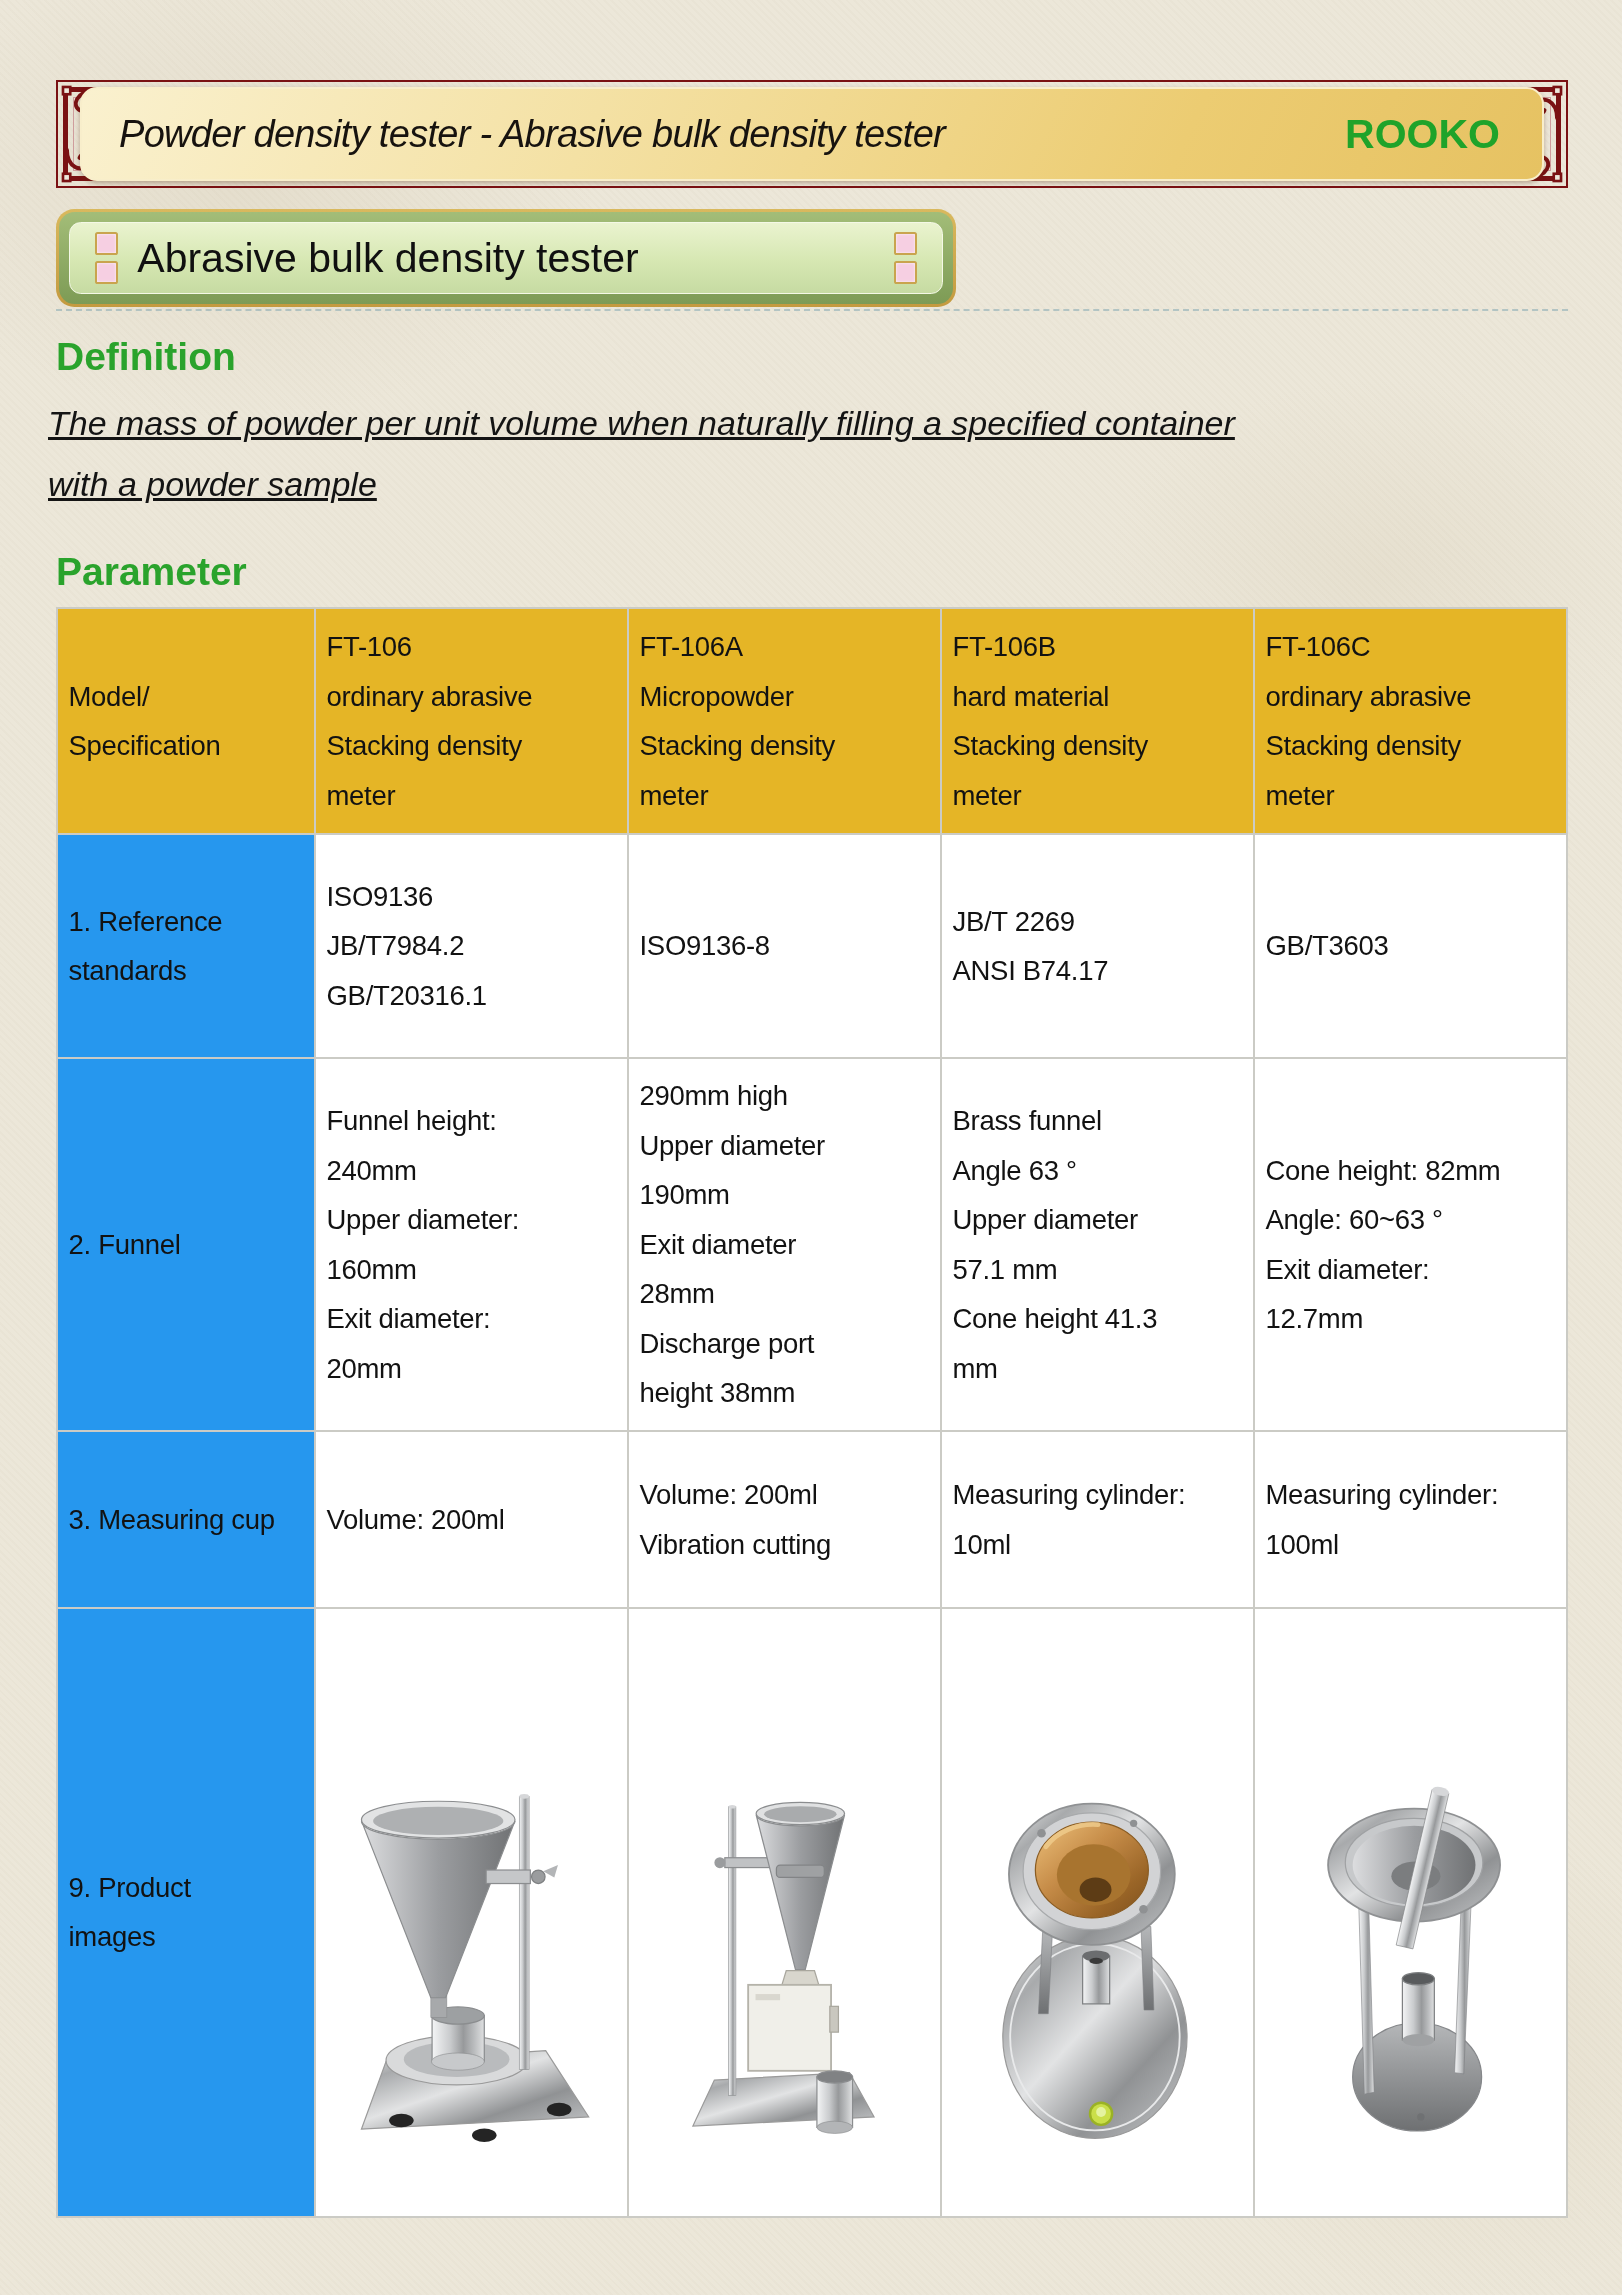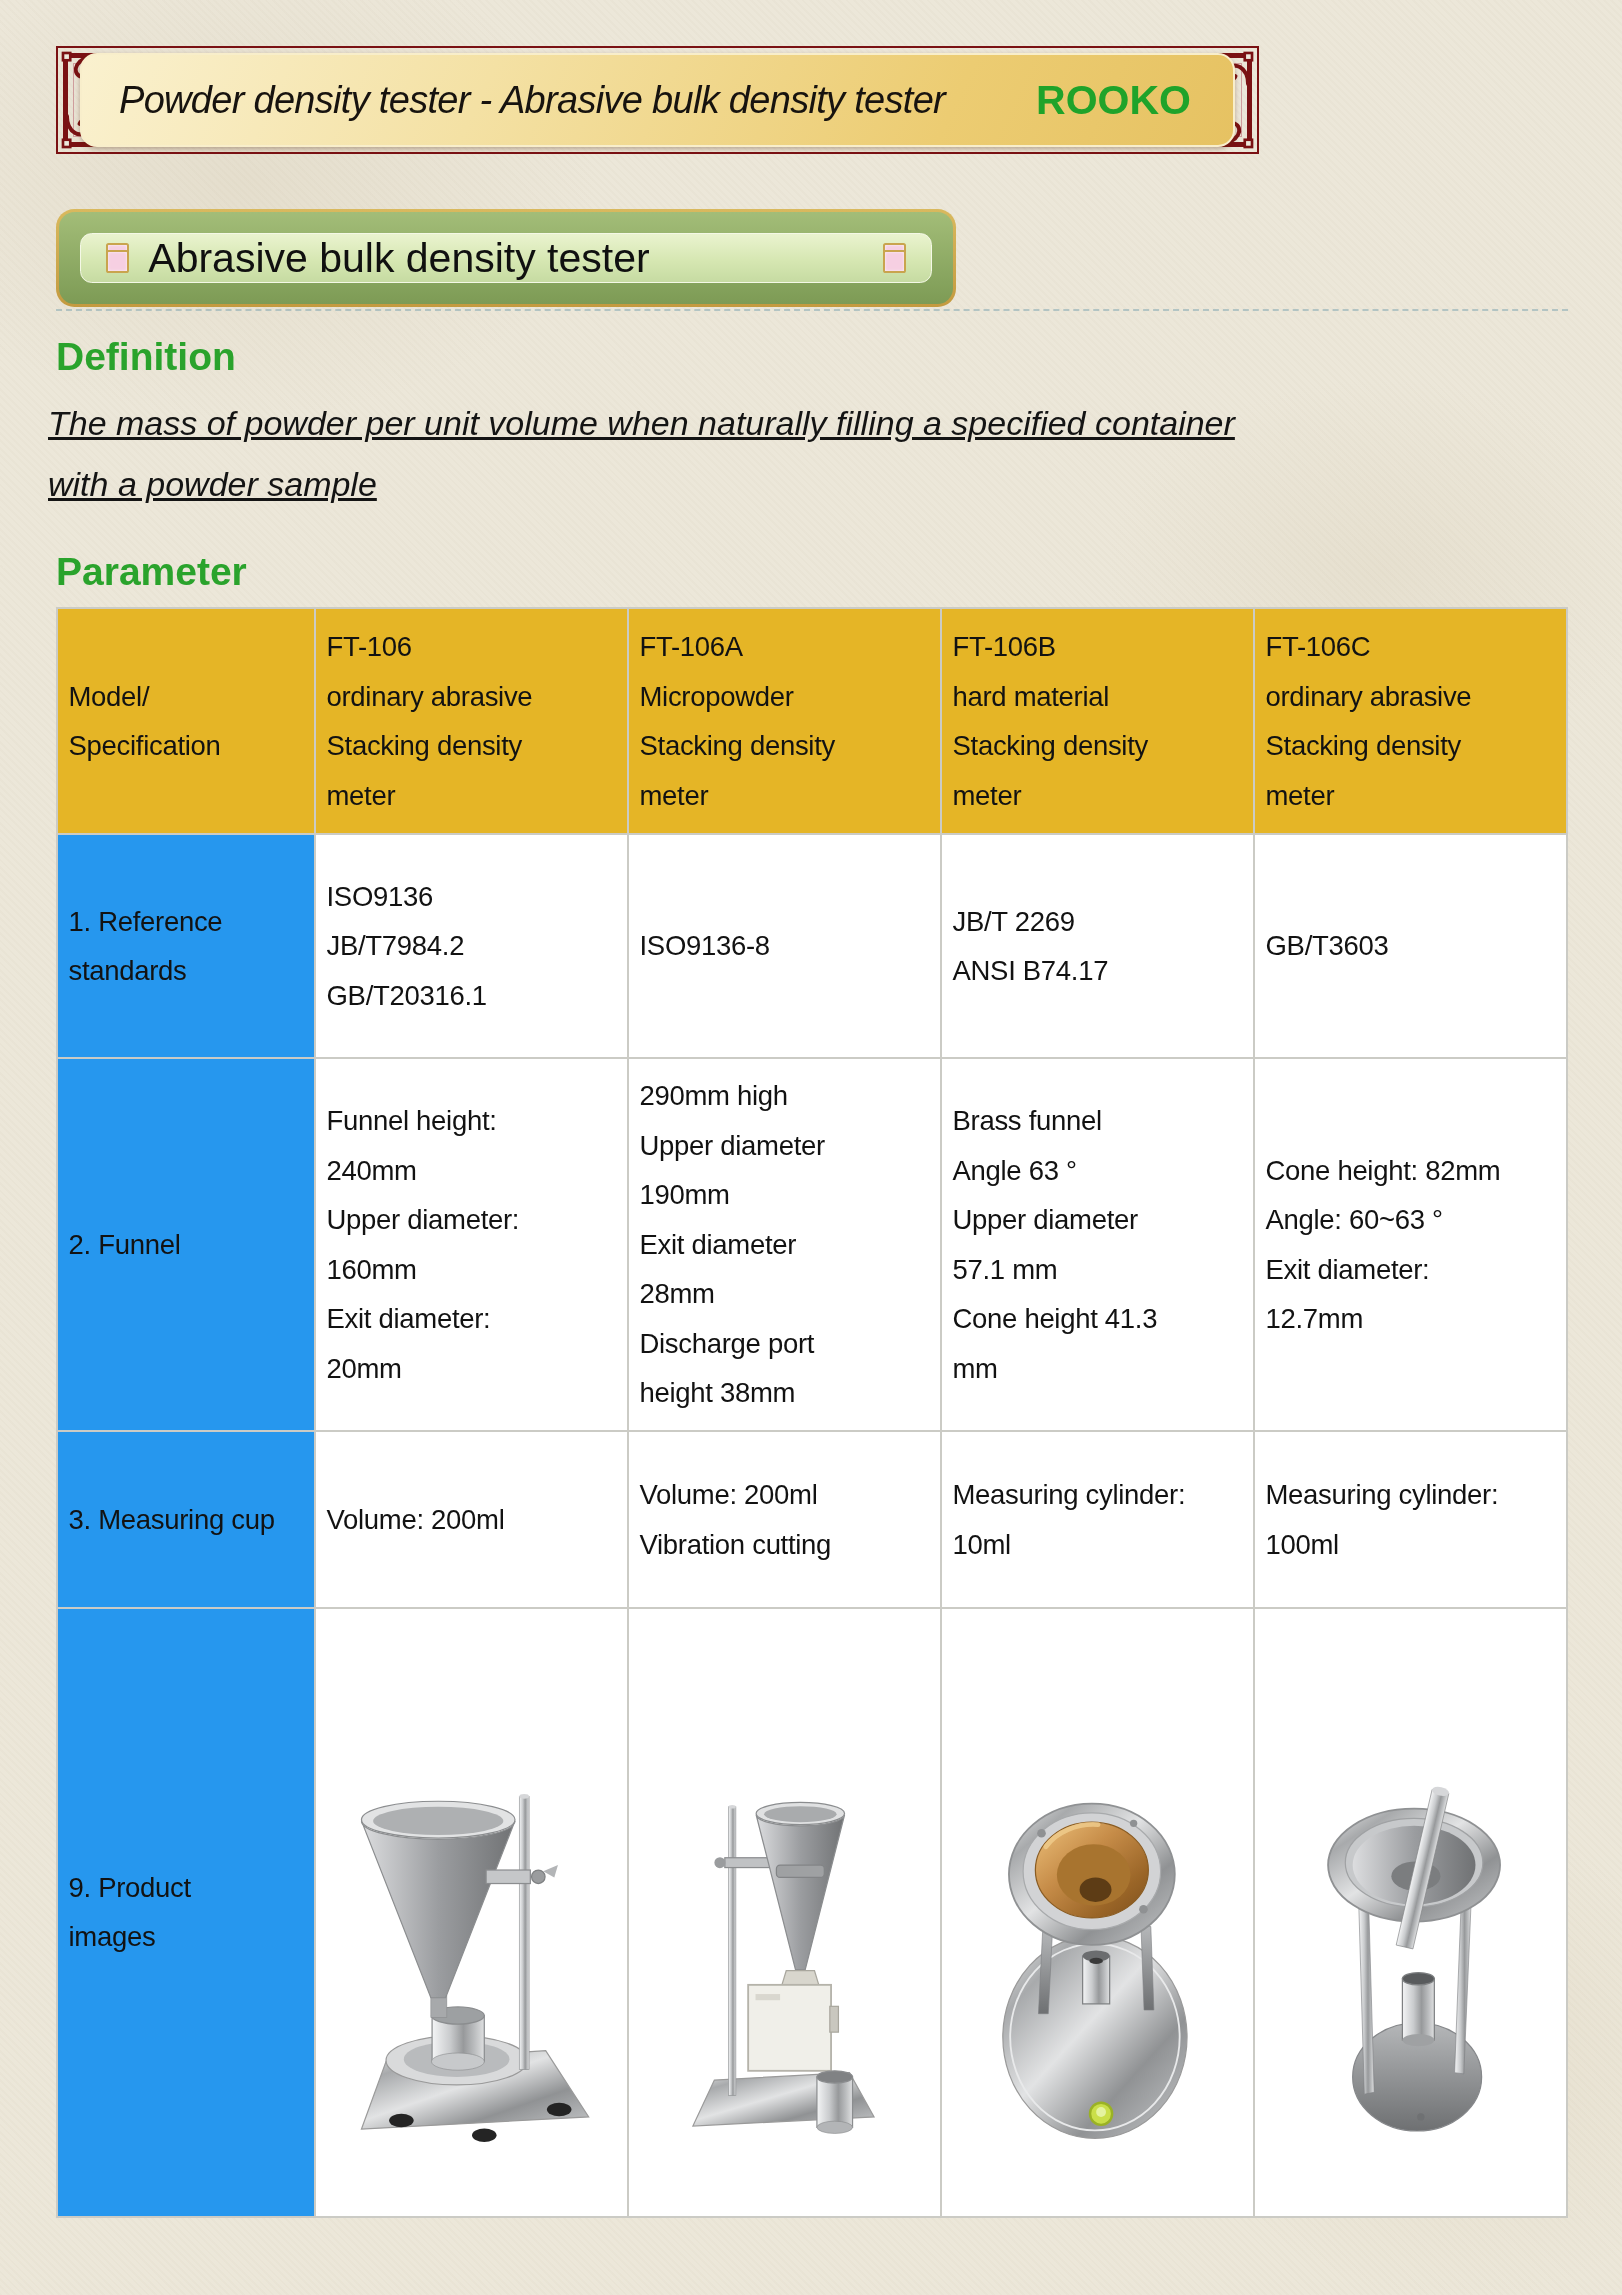--- a/index.html
+++ b/index.html
@@ -8,39 +8,39 @@
     background-color:#ece7d9;
     background-image:
       radial-gradient(589px 393px at 15% 8%,  rgba(199,186,156,0.20), transparent 60%),
       radial-gradient(458px 327px at 85% 25%, rgba(199,186,156,0.16), transparent 60%),
       radial-gradient(523px 458px at 50% 55%, rgba(214,203,176,0.22), transparent 60%),
       radial-gradient(393px 327px at 25% 85%, rgba(199,186,156,0.16), transparent 60%),
       radial-gradient(458px 393px at 90% 90%, rgba(205,192,162,0.18), transparent 60%),
       repeating-linear-gradient(45deg, rgba(180,168,140,.05) 0 2px, transparent 2px 5.2px);
   }
   
-  .top-frame{position:absolute; left:56px; top:46px; width:1203px; height:108px;
+  .top-frame{position:absolute; left:56px; top:80px; width:1512px; height:108px;
     border:2.6px solid #7a1113; box-sizing:border-box;}
   .frame-thick{position:absolute; inset:4.6px; border:5.9px solid #7a1113;}
   .frame-pink{position:absolute; inset:15px; border:1.3px solid #cf9d9d;}
   .corner-orn{position:absolute; width:37px; height:37px;}
   .corner-orn.tl{left:2.6px; top:2.6px;}
   .corner-orn.tr{right:2.6px; top:2.6px; transform:rotate(90deg);}
   .corner-orn.br{right:2.6px; bottom:2.6px; transform:rotate(180deg);}
   .corner-orn.bl{left:2.6px; bottom:2.6px; transform:rotate(270deg);}
   .plaque{position:absolute; left:22px; right:22px; top:5.2px; bottom:5.2px;
     background:linear-gradient(115deg,#faf1cf 0%, #f4e1a4 35%, #eccc72 75%, #e6c262 100%);
     border:2.6px solid #f8eecb; border-radius:17px; box-shadow:0 2px 5.2px rgba(90,40,10,.35);
     display:flex; align-items:center; box-sizing:border-box;}
   .page-title{margin-left:37px; font-style:italic; font-size:38px; letter-spacing:-0.7px; color:#17130f;}
   .brand{margin-left:auto; margin-right:42px; font-weight:bold; font-size:41px; color:#1fa32a;}
   
   .green-banner{position:absolute; left:56px; top:209px; width:900px; height:98px;
     background:linear-gradient(180deg,#d9b95e,#c49a3f); border-radius:18.3px; padding:3.3px; box-sizing:border-box;}
-  .gb-mid{height:100%; border-radius:15.7px; background:linear-gradient(180deg,#a3bd78,#7d9b55); padding:21px; box-sizing:border-box;}
+  .gb-mid{height:100%; border-radius:15.7px; background:linear-gradient(180deg,#a3bd78,#7d9b55); padding:10px; box-sizing:border-box;}
   .gb-inner{position:relative; height:100%; border-radius:11.8px;
     background:linear-gradient(180deg,#eaf3cf 0%,#d6e7b2 55%,#c6dba2 100%);
     border:1.3px solid #f4f8e6; display:flex; align-items:center; box-sizing:border-box;}
   .stud{position:absolute; width:18.3px; height:18.3px; background:#f6cfe2; border:2px solid #c9a44e;
     border-radius:2.6px; box-shadow:inset 0 0 2.6px rgba(255,255,255,.9);}
   .stud.tl{left:25px; top:9.2px;} .stud.tr{right:25px; top:9.2px;}
   .stud.bl{left:25px; bottom:9.2px;} .stud.br{right:25px; bottom:9.2px;}
   .gb-title{margin-left:67px; font-size:41px; color:#101010;}
   .divider{position:absolute; left:56px; top:309px; width:1512px; height:0;
     border-top:2px dashed rgba(110,155,170,.45);}

